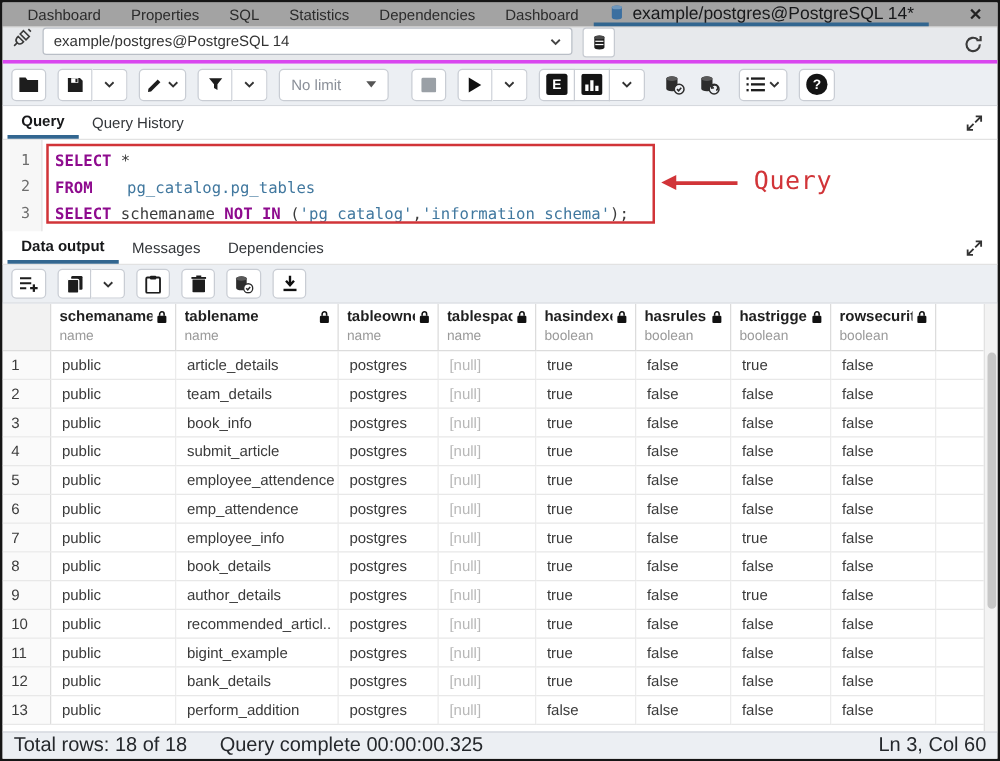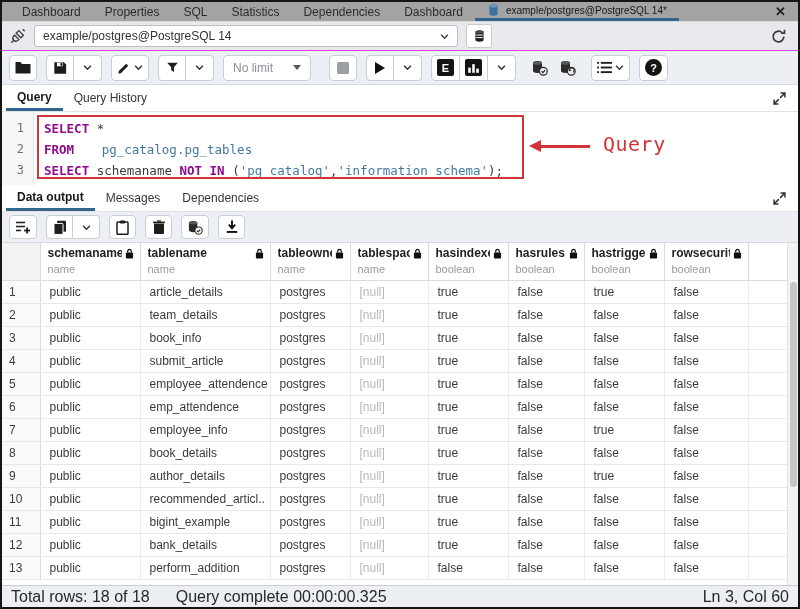--- a/index.html
+++ b/index.html
@@ -5,24 +5,24 @@
   * { box-sizing: border-box; margin: 0; padding: 0; }
   html,body { background:#888; }
   body { font-family: "Liberation Sans", sans-serif; }
   .window{
     width:800px;height:609px;background:#fff;border:2px solid #151515;
     display:flex;flex-direction:column;overflow:hidden;position:relative;
   }
   
   .tabbar{height:20px;background:#a3a3a3;border-bottom:1px solid #d8d8d8;display:flex;align-items:stretch;padding-left:8px;flex:none;}
   .tab{font-size:12px;color:#2b2b2b;padding:0 12px;display:flex;align-items:center;cursor:default;white-space:nowrap;}
-  .tab-active{display:flex;align-items:center;gap:6px;padding:0 12px;border-bottom:3px solid #326690;font-size:10px;color:#17181a;white-space:nowrap;}
+  .tab-active{display:flex;align-items:center;gap:6px;padding:0 12px;border-bottom:3px solid #326690;font-size:14px;color:#17181a;white-space:nowrap;}
   .tab-close{margin-left:auto;margin-right:12px;display:flex;align-items:center;font-size:13px;font-weight:bold;color:#222;cursor:pointer;}
   
-  .connbar{height:29px;background:#e7e9ec;border-bottom:1px solid #d946ef;display:flex;align-items:center;padding:0 8px;gap:8px;flex:none;}
+  .connbar{height:29px;background:#e7e9ec;border-bottom:3px solid #d946ef;display:flex;padding:0 8px;gap:8px;flex:none;}
   .conn-select{width:424px;height:22px;background:#fff;border:1px solid #b9bec6;border-radius:3px;display:flex;align-items:center;padding:0 8px;font-size:12px;color:#333;}
   .conn-select .carets{margin-left:auto;}
   .sq-btn{height:24px;min-width:26px;background:#fff;border:1px solid #c6cad1;border-radius:3px;display:flex;align-items:center;justify-content:center;cursor:pointer;}
   .conn-refresh{margin-left:auto;margin-right:4px;display:flex;align-items:center;cursor:pointer;}
   
   .toolbar{height:34px;background:#eceff3;border-bottom:1px solid #d6d9de;display:flex;align-items:center;padding:0 7px;flex:none;}
   .tb-btn{height:26px;min-width:28px;background:#fff;border:1px solid #c9cdd4;display:flex;align-items:center;justify-content:center;cursor:pointer;padding:0 5px;}
   .tb-btn.rl{border-radius:4px 0 0 4px;} .tb-btn.rr{border-radius:0 4px 4px 0;border-left:none;}
   .tb-btn.ra{border-radius:4px;}
   .tb-gap{width:9px;flex:none;}

